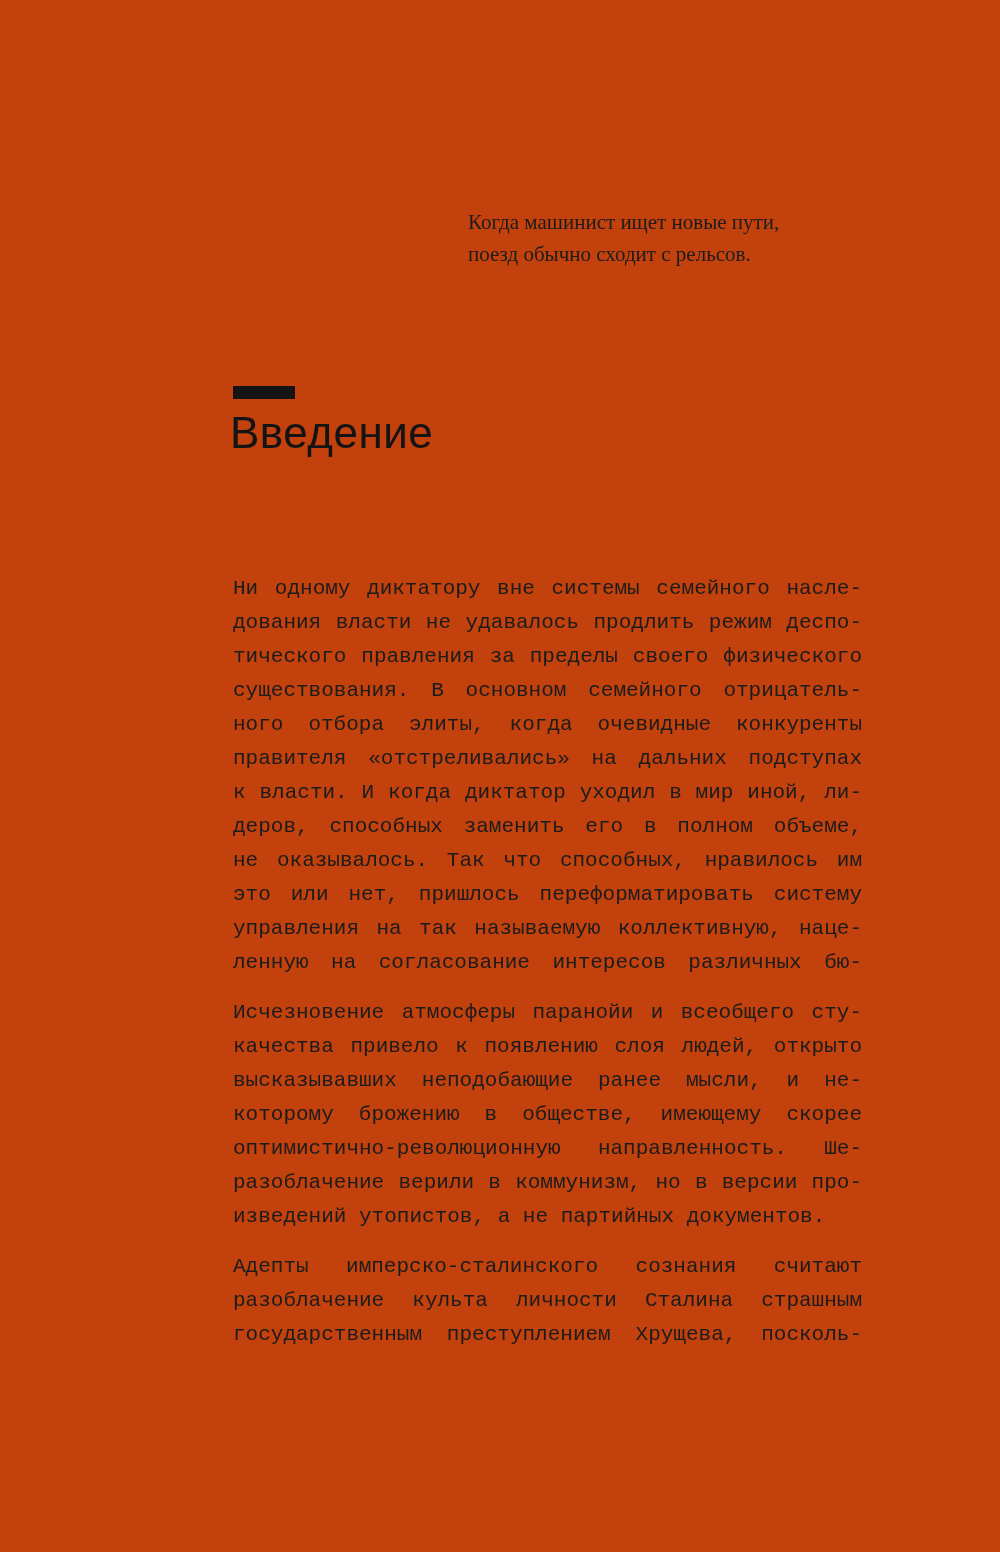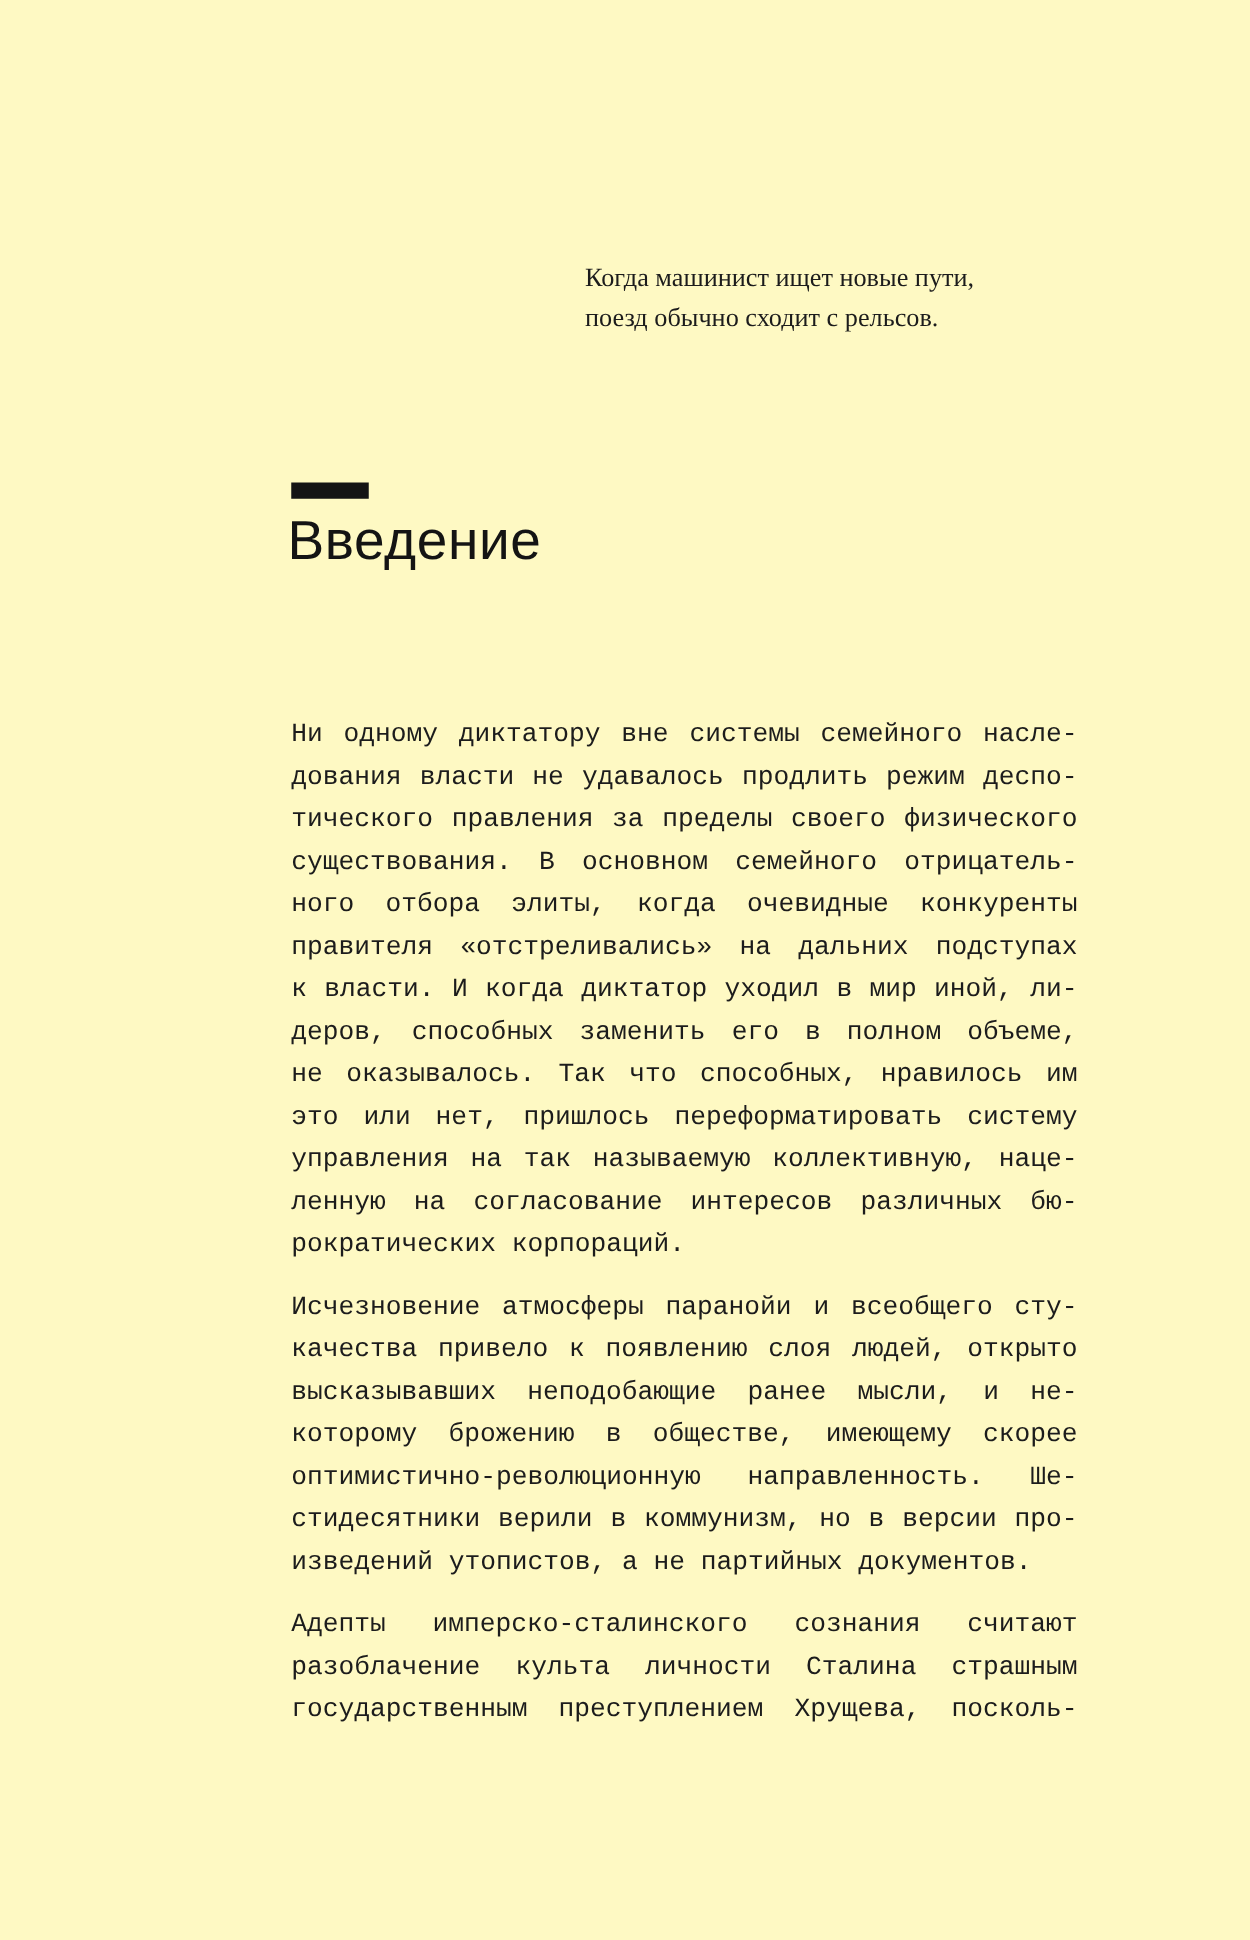--- a/index.html
+++ b/index.html
@@ -1,21 +1,21 @@
 <!DOCTYPE html>
 <html lang="ru"><head>
 <meta charset="utf-8">
 <style>
   * { margin: 0; padding: 0; box-sizing: border-box; }
   html, body { background: #ffffff; }
   .page {
     position: relative;
     width: 1000px;
     height: 1552px;
-    background: #fef9c3;
+    background: #c2410c;
     color: #1c1c1c;
     overflow: hidden;
     margin: 0 auto;
   }
   .epigraph {
     position: absolute;
     left: 468px;
     top: 206px;
     width: 392px;
     font-family: "Liberation Serif", serif;
@@ -89,29 +89,28 @@
         <div class="line">тического правления за пределы своего физического</div>
         <div class="line">существования. В основном семейного отрицатель-</div>
         <div class="line">ного отбора элиты, когда очевидные конкуренты</div>
         <div class="line">правителя «отстреливались» на дальних подступах</div>
         <div class="line">к власти. И когда диктатор уходил в мир иной, ли-</div>
         <div class="line">деров, способных заменить его в полном объеме,</div>
         <div class="line">не оказывалось. Так что способных, нравилось им</div>
         <div class="line">это или нет, пришлось переформатировать систему</div>
         <div class="line">управления на так называемую коллективную, наце-</div>
         <div class="line">ленную на согласование интересов различных бю-</div>
-        <div class="line line-last">рократических корпораций.</div>
       </div>
       <div class="paragraph">
         <div class="line">Исчезновение атмосферы паранойи и всеобщего сту-</div>
         <div class="line">качества привело к появлению слоя людей, открыто</div>
         <div class="line">высказывавших неподобающие ранее мысли, и не-</div>
         <div class="line">которому брожению в обществе, имеющему скорее</div>
         <div class="line">оптимистично-революционную направленность. Ше-</div>
-        <div class="line">стидесятники верили в коммунизм, но в версии про-</div>
+        <div class="line">разоблачение верили в коммунизм, но в версии про-</div>
         <div class="line line-last">изведений утопистов, а не партийных документов.</div>
       </div>
       <div class="paragraph">
         <div class="line">Адепты имперско-сталинского сознания считают</div>
         <div class="line">разоблачение культа личности Сталина страшным</div>
         <div class="line">государственным преступлением Хрущева, посколь-</div>
       </div>
     </div>
 
 </div>

